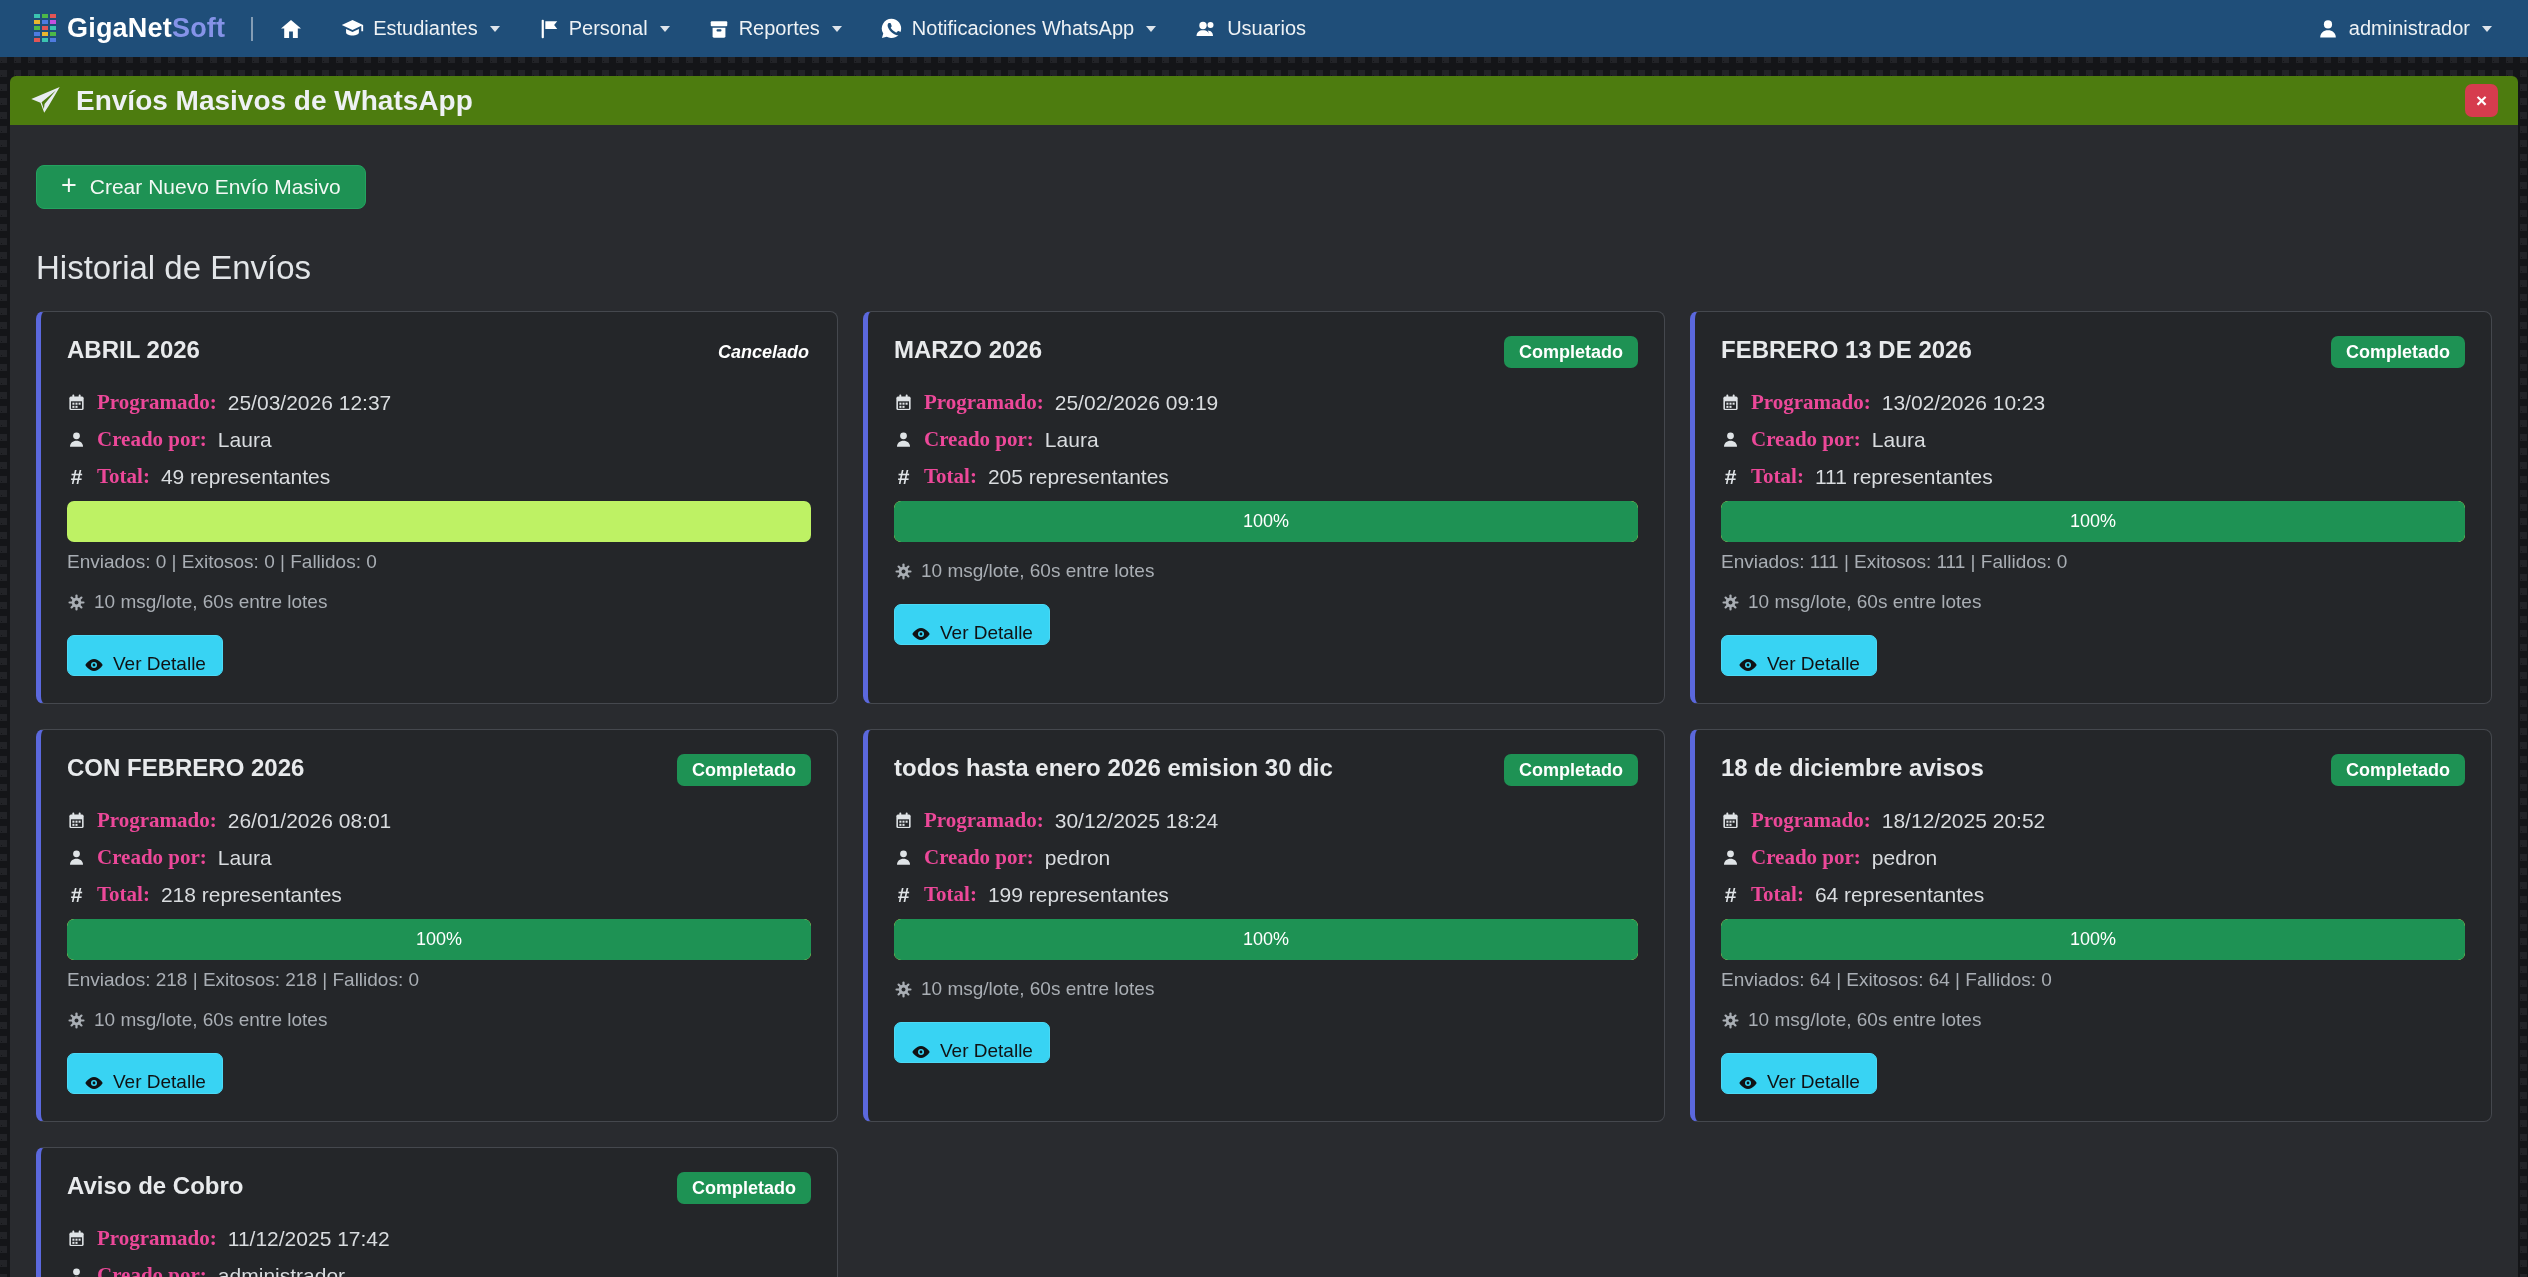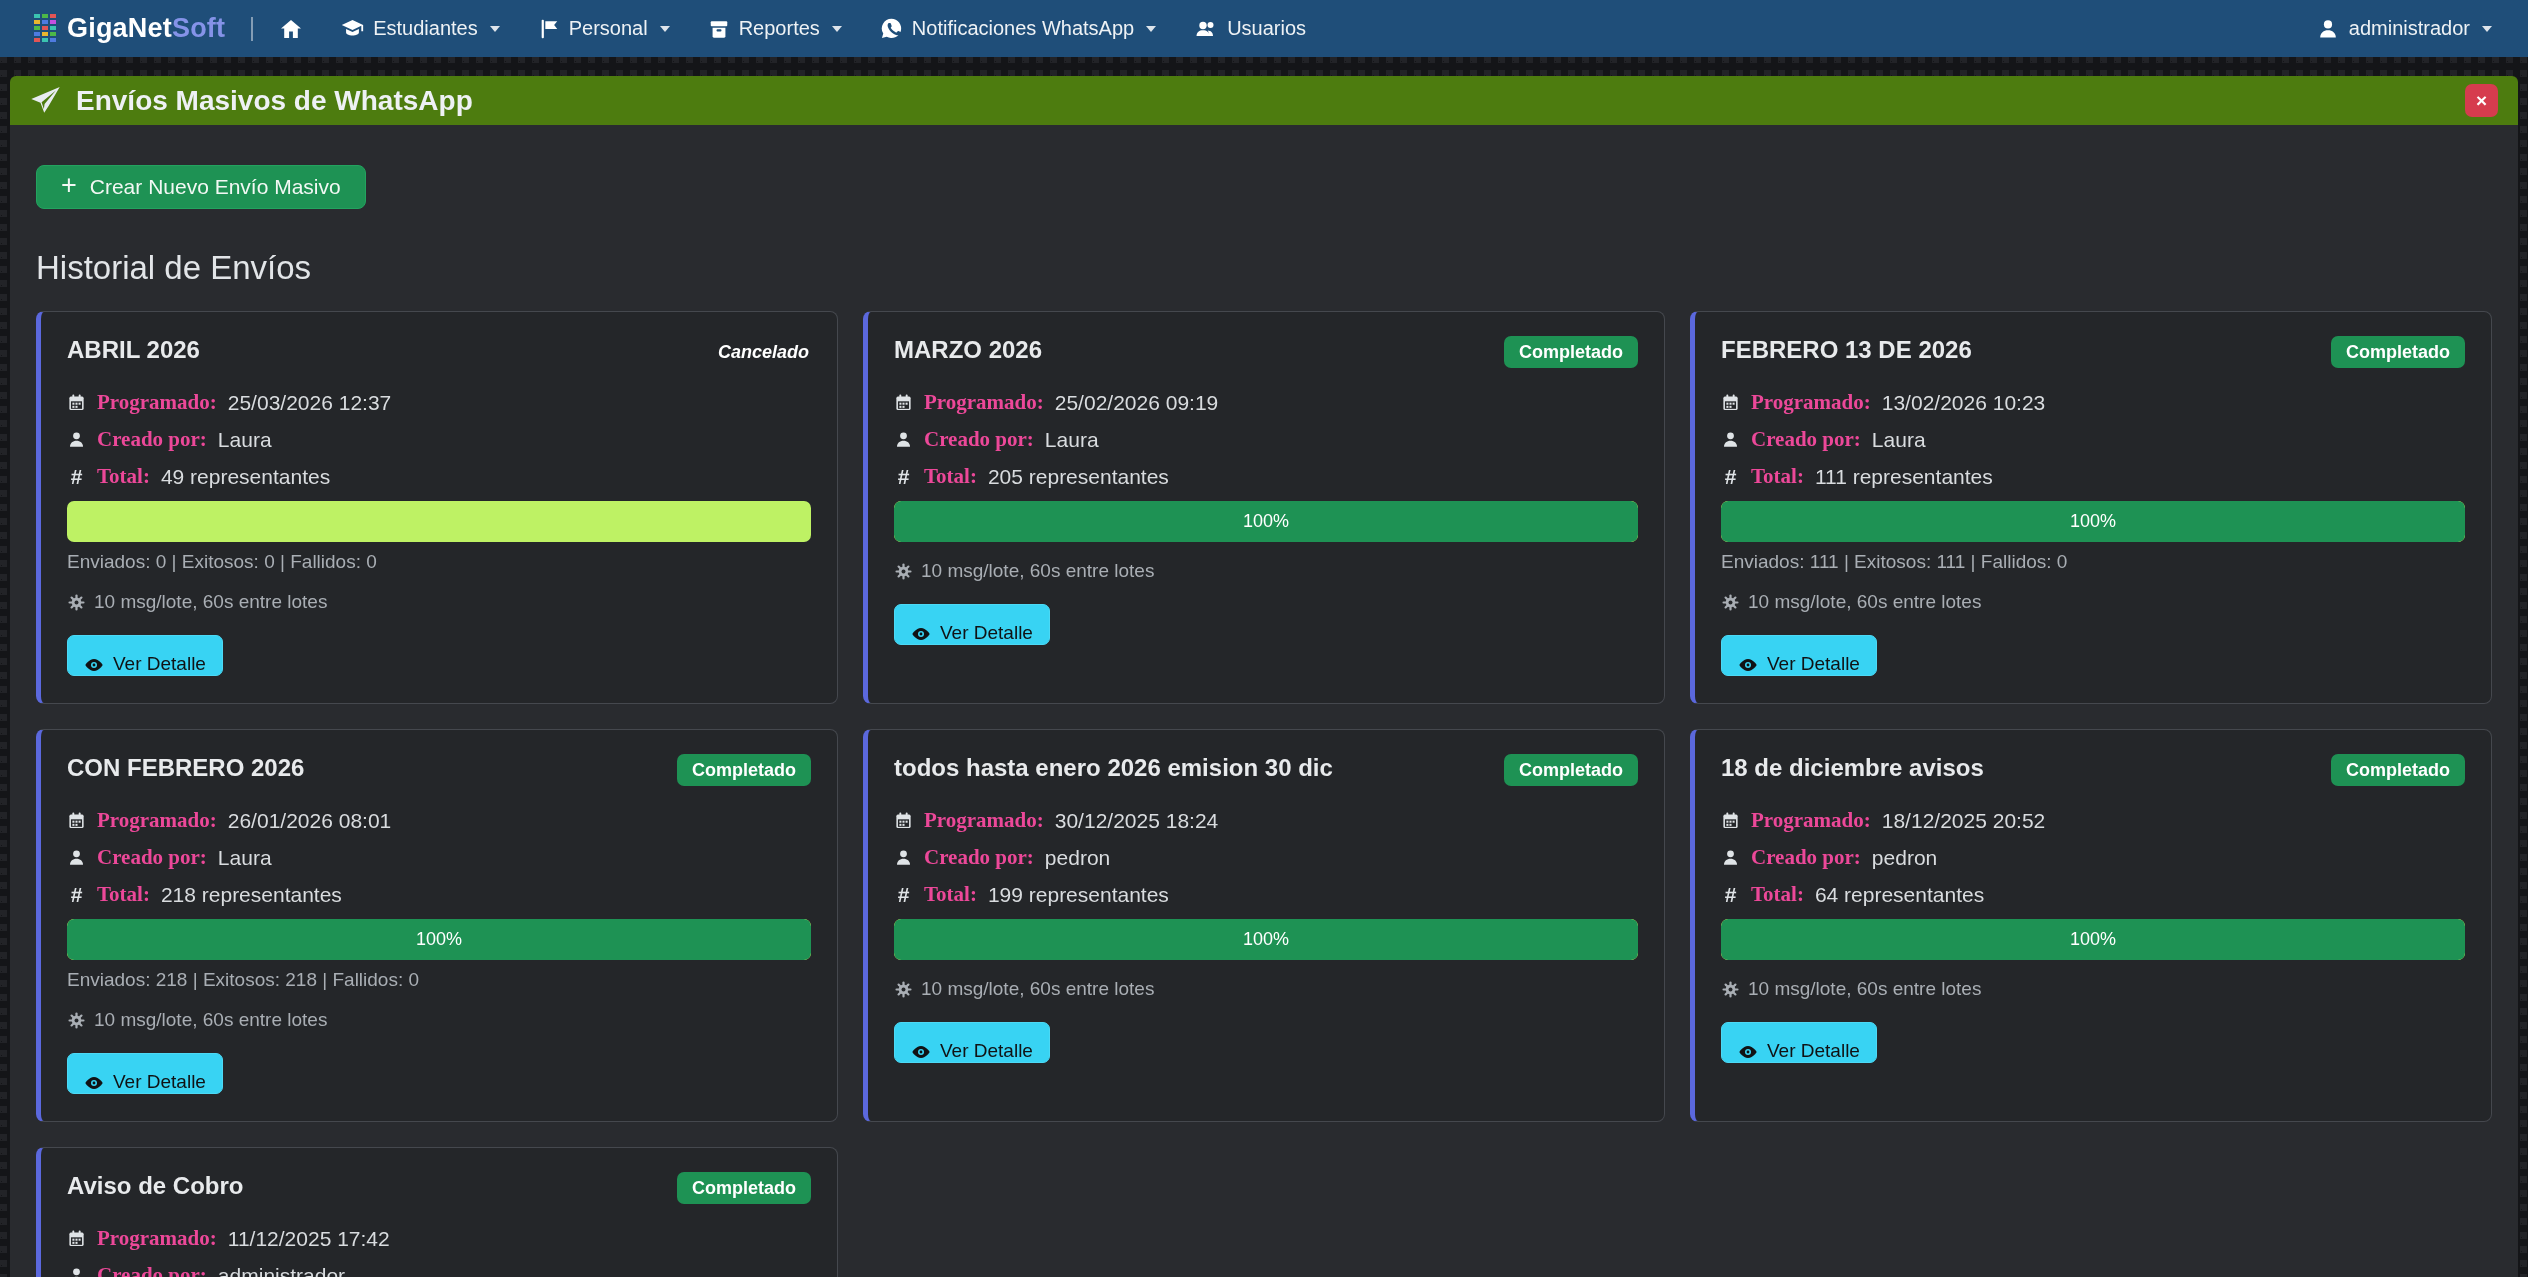--- a/index.html
+++ b/index.html
@@ -641,20 +641,21 @@
     <div class="meta">
       <span class="hash-glyph">#</span>
       <strong>Total:</strong>
       <span>64 representantes</span>
     </div>
 
     <div class="progress">
       <div class="progress-fill" style="width: 100%;">100%</div>
     </div>
 
+    <div class="stats">Enviados: 64 | Exitosos: 64 | Fallidos: 0</div>
 
     <div class="config">
       <span class="icon">
         <svg width="19" height="19" viewBox="0 0 24 24">
                 <g fill="currentColor">
                   <rect x="10.6" y="1.8" width="2.8" height="20.4" rx="1.4"></rect>
                   <rect x="10.6" y="1.8" width="2.8" height="20.4" rx="1.4" transform="rotate(45 12 12)"></rect>
                   <rect x="10.6" y="1.8" width="2.8" height="20.4" rx="1.4" transform="rotate(90 12 12)"></rect>
                   <rect x="10.6" y="1.8" width="2.8" height="20.4" rx="1.4" transform="rotate(135 12 12)"></rect>
                   <circle cx="12" cy="12" r="6.1"></circle>

